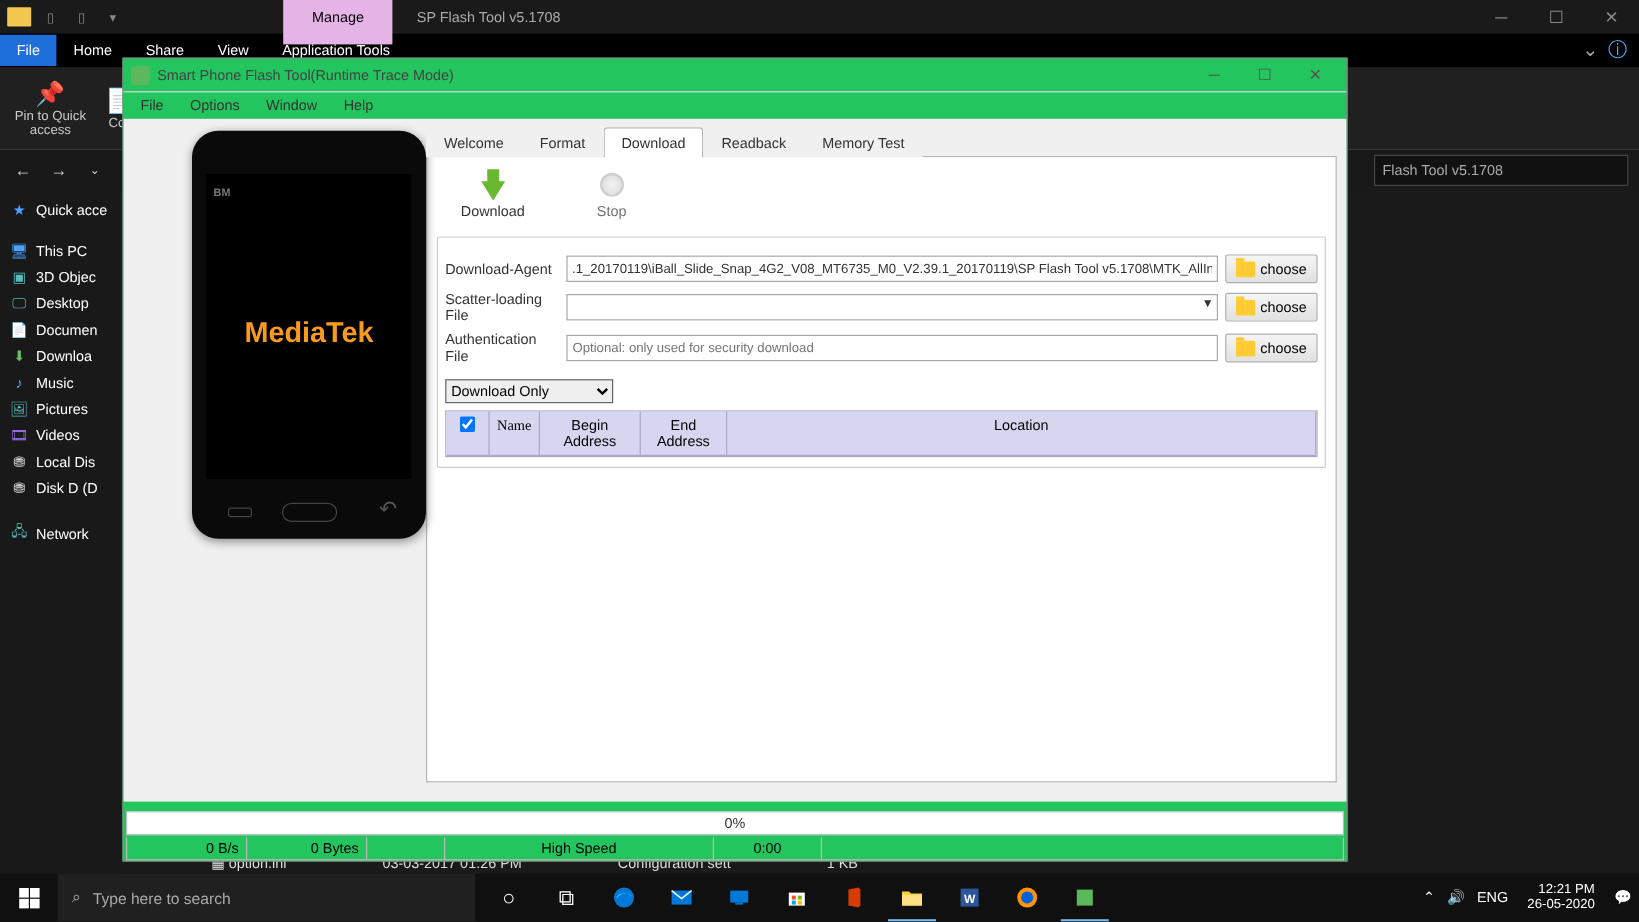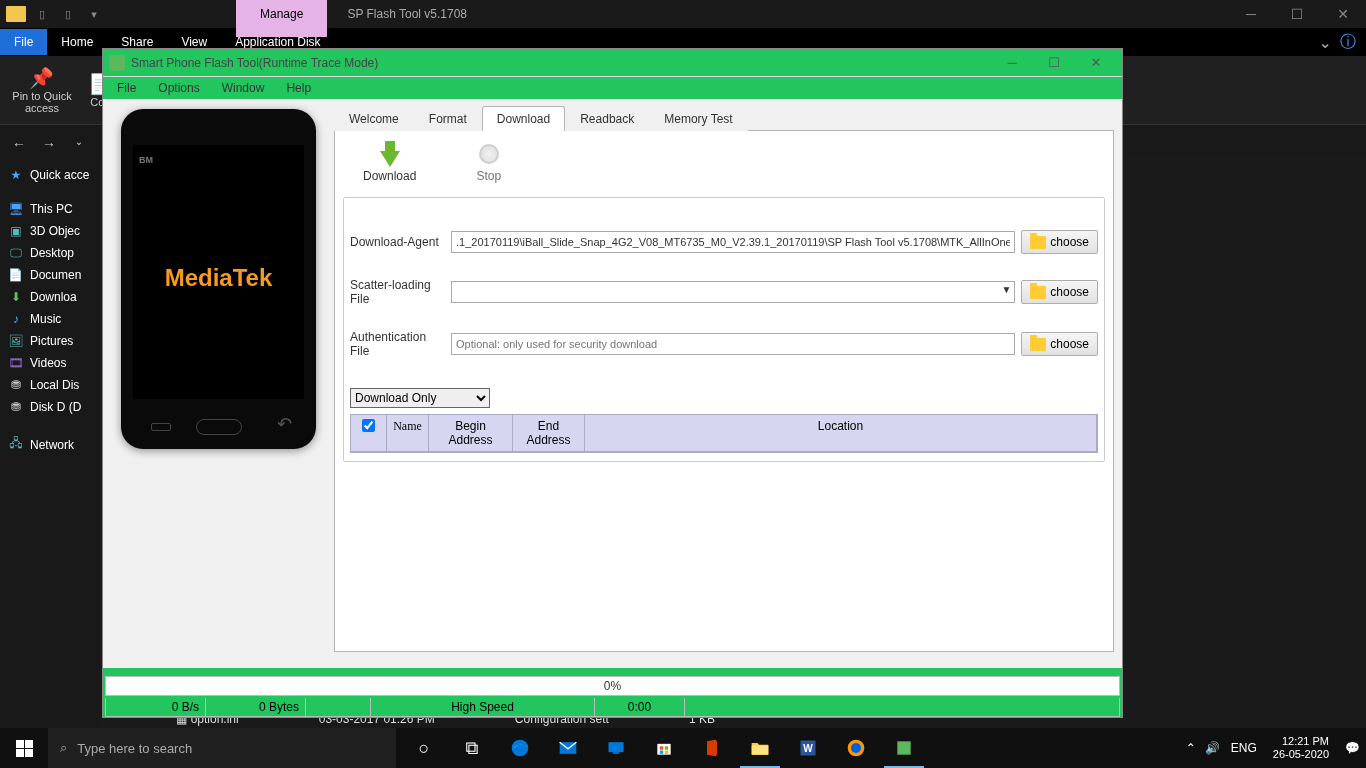--- a/index.html
+++ b/index.html
@@ -39,21 +39,21 @@
 .spft-title { height: 28px; display: flex; align-items: center; padding: 0 6px; gap: 6px; border-bottom: 1px solid #ddd; }
 .spft-title .app-ico { width: 16px; height: 16px; background: #5cb85c; border-radius: 2px; }
 .spft-title .t-text { font-size: 12px; color: #444; }
 .spft-title .win-ctrl { margin-left: auto; display: flex; gap: 2px; }
 .spft-title .wc { width: 40px; height: 24px; display: flex; align-items: center; justify-content: center; color: #555; font-size: 13px; }
 
 .spft-menubar { height: 22px; display: flex; align-items: center; gap: 2px; padding: 0 4px; font-size: 12px; color: #333; }
 .spft-menubar span { padding: 4px 10px; }
 
 .spft-body { flex: 1; display: flex; background: #f0f0f0; }
-.spft-left { width: 231px; display: flex; align-items: flex-start; justify-content: center; padding-top: 10px; }
+.spft-left { width: 252px; display: flex; align-items: flex-start; justify-content: flex-end; padding-top: 10px; }
 .phone-graphic { width: 195px; height: 340px; background: #0a0a0a; border-radius: 22px; position: relative; box-shadow: 0 2px 8px rgba(0,0,0,.4); }
 .phone-screen { position: absolute; top: 36px; left: 12px; right: 12px; bottom: 50px; background: #000; }
 .phone-bm { position: absolute; top: 46px; left: 18px; color: #777; font-size: 9px; font-weight: bold; }
 .phone-brand { position: absolute; top: 155px; width: 100%; text-align: center; color: #f79a1e; font-size: 24px; font-weight: bold; font-family: Arial; }
 .phone-home { position: absolute; bottom: 14px; left: 50%; transform: translateX(-50%); width: 46px; height: 16px; border: 1px solid #444; border-radius: 10px; }
 .phone-left-btn { position: absolute; bottom: 18px; left: 30px; width: 20px; height: 8px; border: 1px solid #444; border-radius: 2px;}
 .phone-right-btn { position: absolute; bottom: 14px; right: 24px; color: #555; font-size: 18px; }
 
 .spft-right { flex: 1; display: flex; flex-direction: column; padding: 0 8px 16px 0; }
 .tab-strip { display: flex; border-bottom: 1px solid #b5b5b5; margin-top: 6px; }
@@ -62,21 +62,21 @@
 
 .tab-pane { background: #fff; border: 1px solid #b5b5b5; border-top: none; padding: 8px; flex: 1; display: flex; flex-direction: column; }
 
 .action-row { display: flex; gap: 60px; padding: 2px 20px 10px; }
 .action-btn { display: flex; flex-direction: column; align-items: center; gap: 2px; font-size: 12px; color: #333; }
 .dl-arrow { width: 0; height: 0; border-left: 10px solid transparent; border-right: 10px solid transparent; border-top: 16px solid #6ab82f; position: relative; }
 .dl-arrow::before { content: ""; position: absolute; top: -26px; left: -5px; width: 10px; height: 12px; background: #6ab82f; }
 .stop-ic { width: 20px; height: 20px; border: 2px solid #bbb; border-radius: 50%; background: radial-gradient(#eee,#ccc); }
 
 .file-grid { border: 1px solid #ccc; border-radius: 2px; padding: 8px 6px; margin: 4px 0; }
-.file-row { display: flex; align-items: center; gap: 6px; margin: 24px 0; font-size: 12px; color: #333; }
+.file-row { display: flex; align-items: center; gap: 6px; margin: 6px 0; font-size: 12px; color: #333; }
 .file-label { width: 95px; }
 .file-input { flex: 1; height: 22px; border: 1px solid #aaa; padding: 0 4px; font-size: 11px; color: #333; background: #fff; }
 .file-input.placeholder { color: #777; }
 .choose-btn { display: flex; align-items: center; gap: 4px; padding: 2px 8px; height: 24px; border: 1px solid #adadad; background: linear-gradient(#f5f5f5,#e1e1e1); font-size: 12px; border-radius: 2px; }
 .folder-ic { width: 16px; height: 13px; background: #ffcc33; border-radius: 1px; position: relative; }
 .folder-ic::before { content:""; position:absolute; top:-3px; left:0; width:7px; height:3px; background:#ffcc33; border-radius:1px 1px 0 0;}
 
 .mode-select { width: 140px; height: 20px; font-size: 12px; border: 1px solid #666; margin: 6px 0 4px 0; background: #efefef; }
 
 .part-table { border: 1px solid #a9a9c8; flex: 1; background: #fff; margin-top: 2px; }
@@ -132,21 +132,21 @@
       <div class="win-btn">☐</div>
       <div class="win-btn">✕</div>
     </div>
   </div>
 
   <div class="explorer-ribbon">
     <div class="ribbon-tab file">File</div>
     <div class="ribbon-tab">Home</div>
     <div class="ribbon-tab">Share</div>
     <div class="ribbon-tab">View</div>
-    <div class="ribbon-tab">Application Disk</div>
+    <div class="ribbon-tab">Application Tools</div>
     <div class="ribbon-help">
       <span>⌄</span>
       <span style="color:#4aa3ff">ⓘ</span>
     </div>
   </div>
 
   <div class="explorer-toolbar">
     <div class="tool-group">
       <div class="tool-icon">📌</div>
       <div style="max-width:60px;text-align:center;line-height:12px">Pin to Quick access</div>
@@ -155,20 +155,21 @@
       <div class="tool-icon">📄</div>
       <div>Cop</div>
     </div>
   </div>
 
   <div class="explorer-nav">
     <div class="nav-arrow">←</div>
     <div class="nav-arrow">→</div>
     <div class="nav-arrow" style="font-size:10px">⌄</div>
     <div class="nav-arrow">↑</div>
+    <div class="addr-bar">Flash Tool v5.1708</div>
   </div>
 
   <div class="explorer-body">
     <div class="explorer-sidebar">
       <div class="side-item">
           <span class="ico" style="color:#4aa3ff">★</span>
           <span>Quick acce</span>
         </div>
       <div class="side-sep"></div>
       <div class="side-item">

